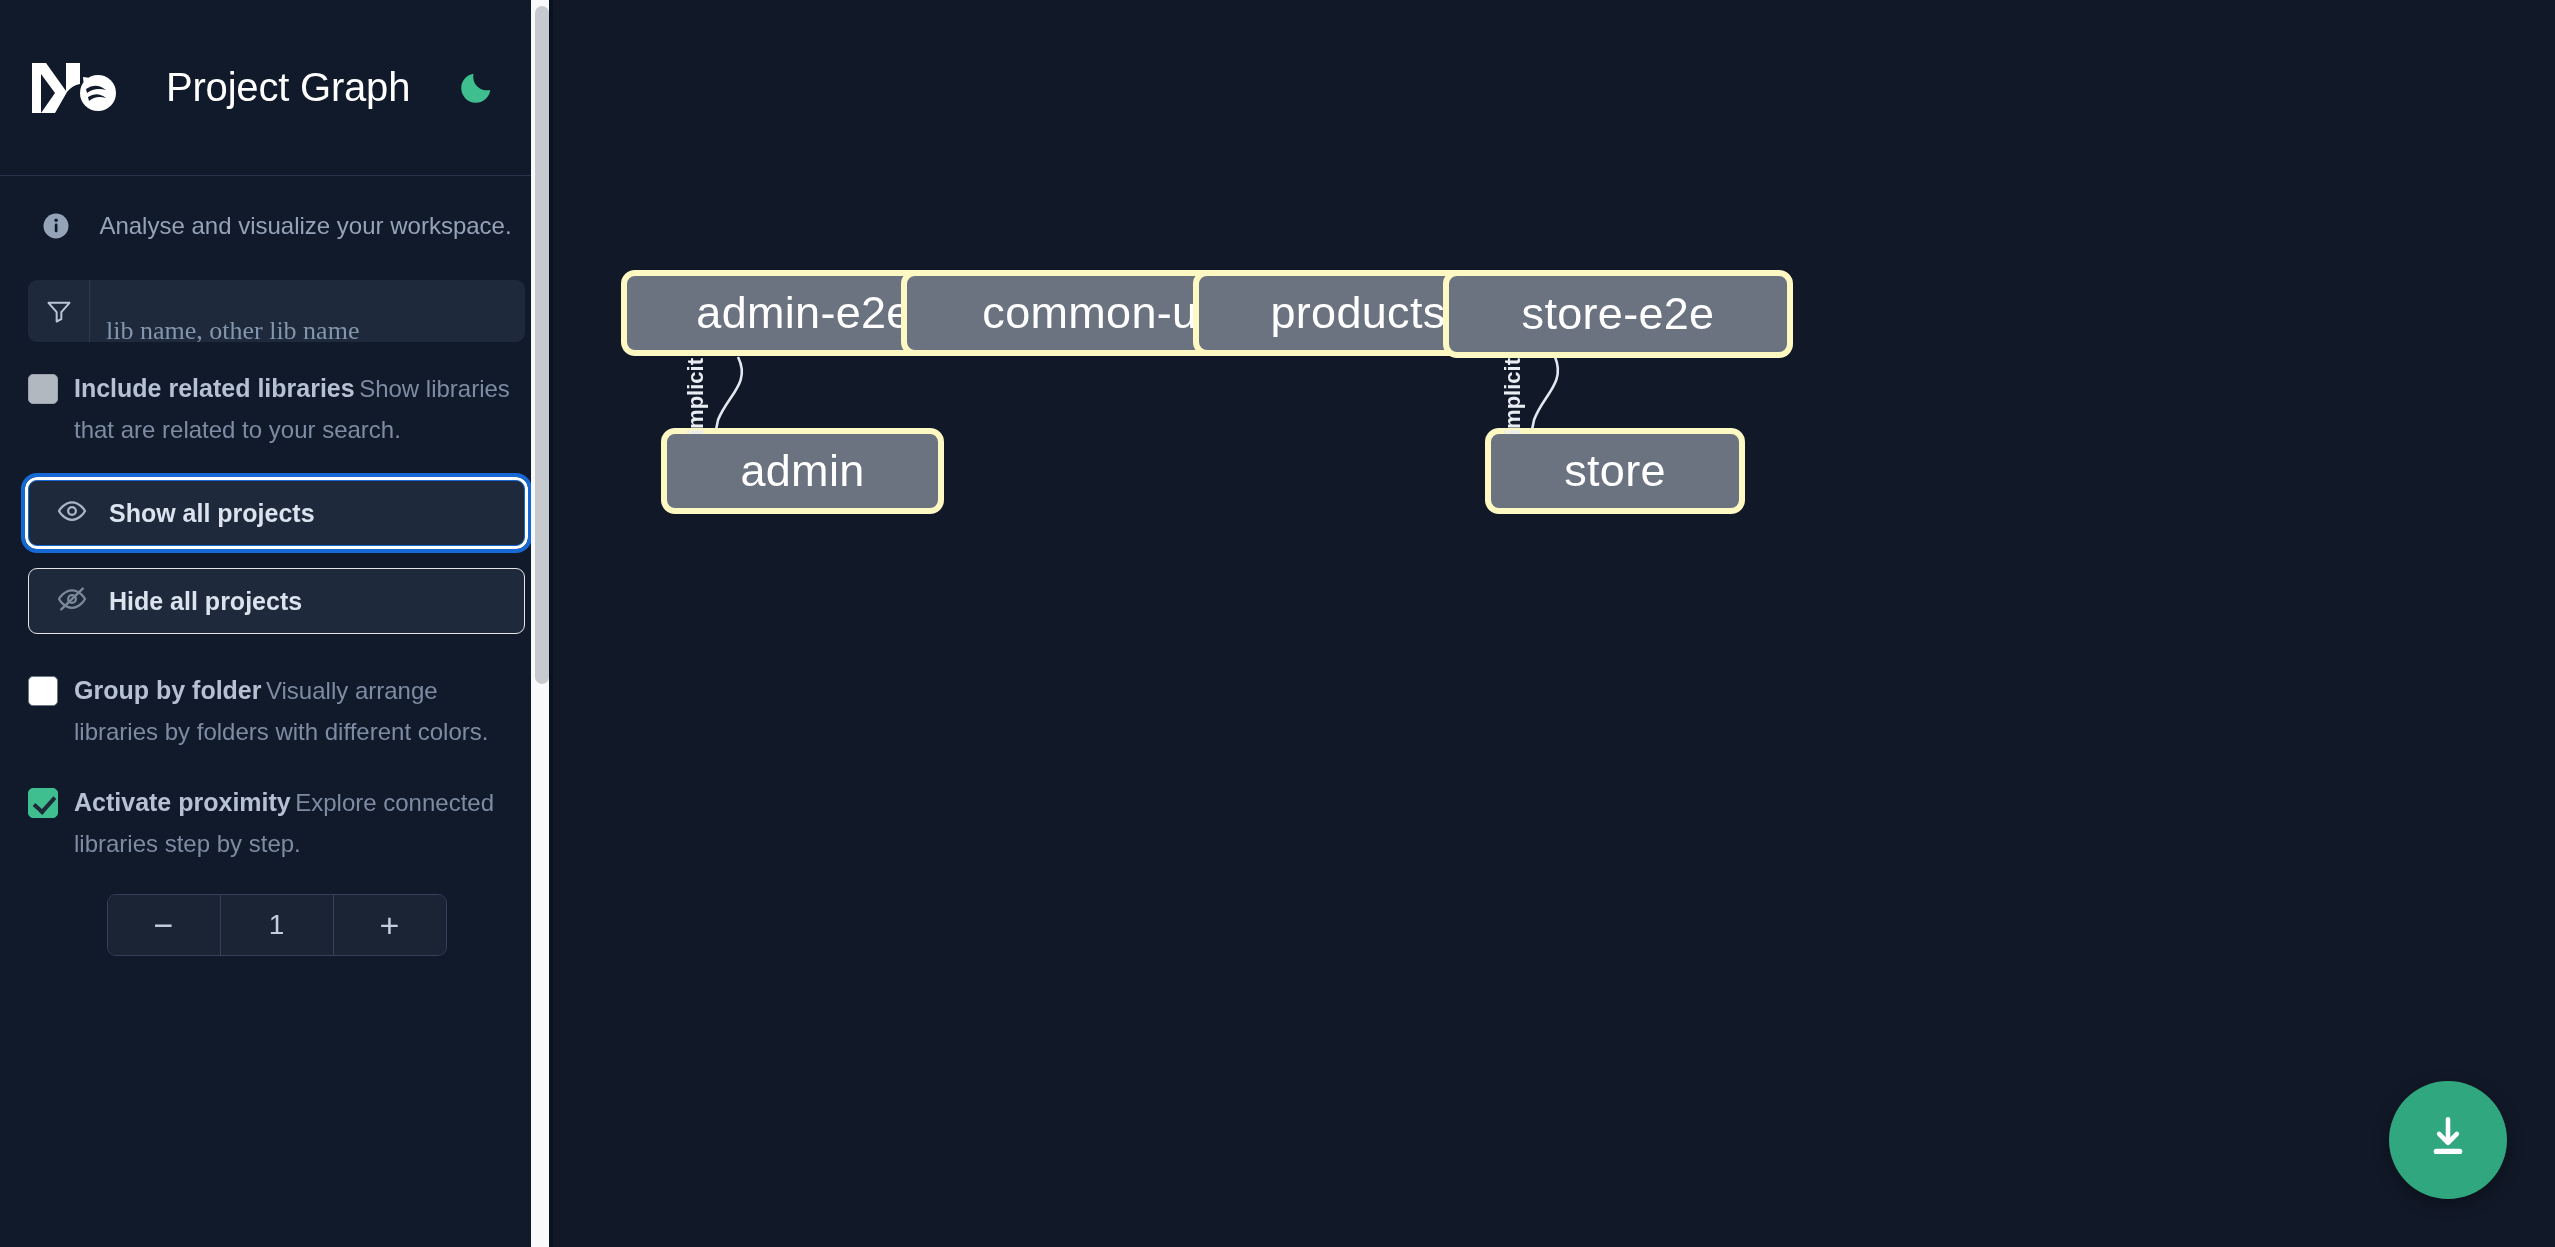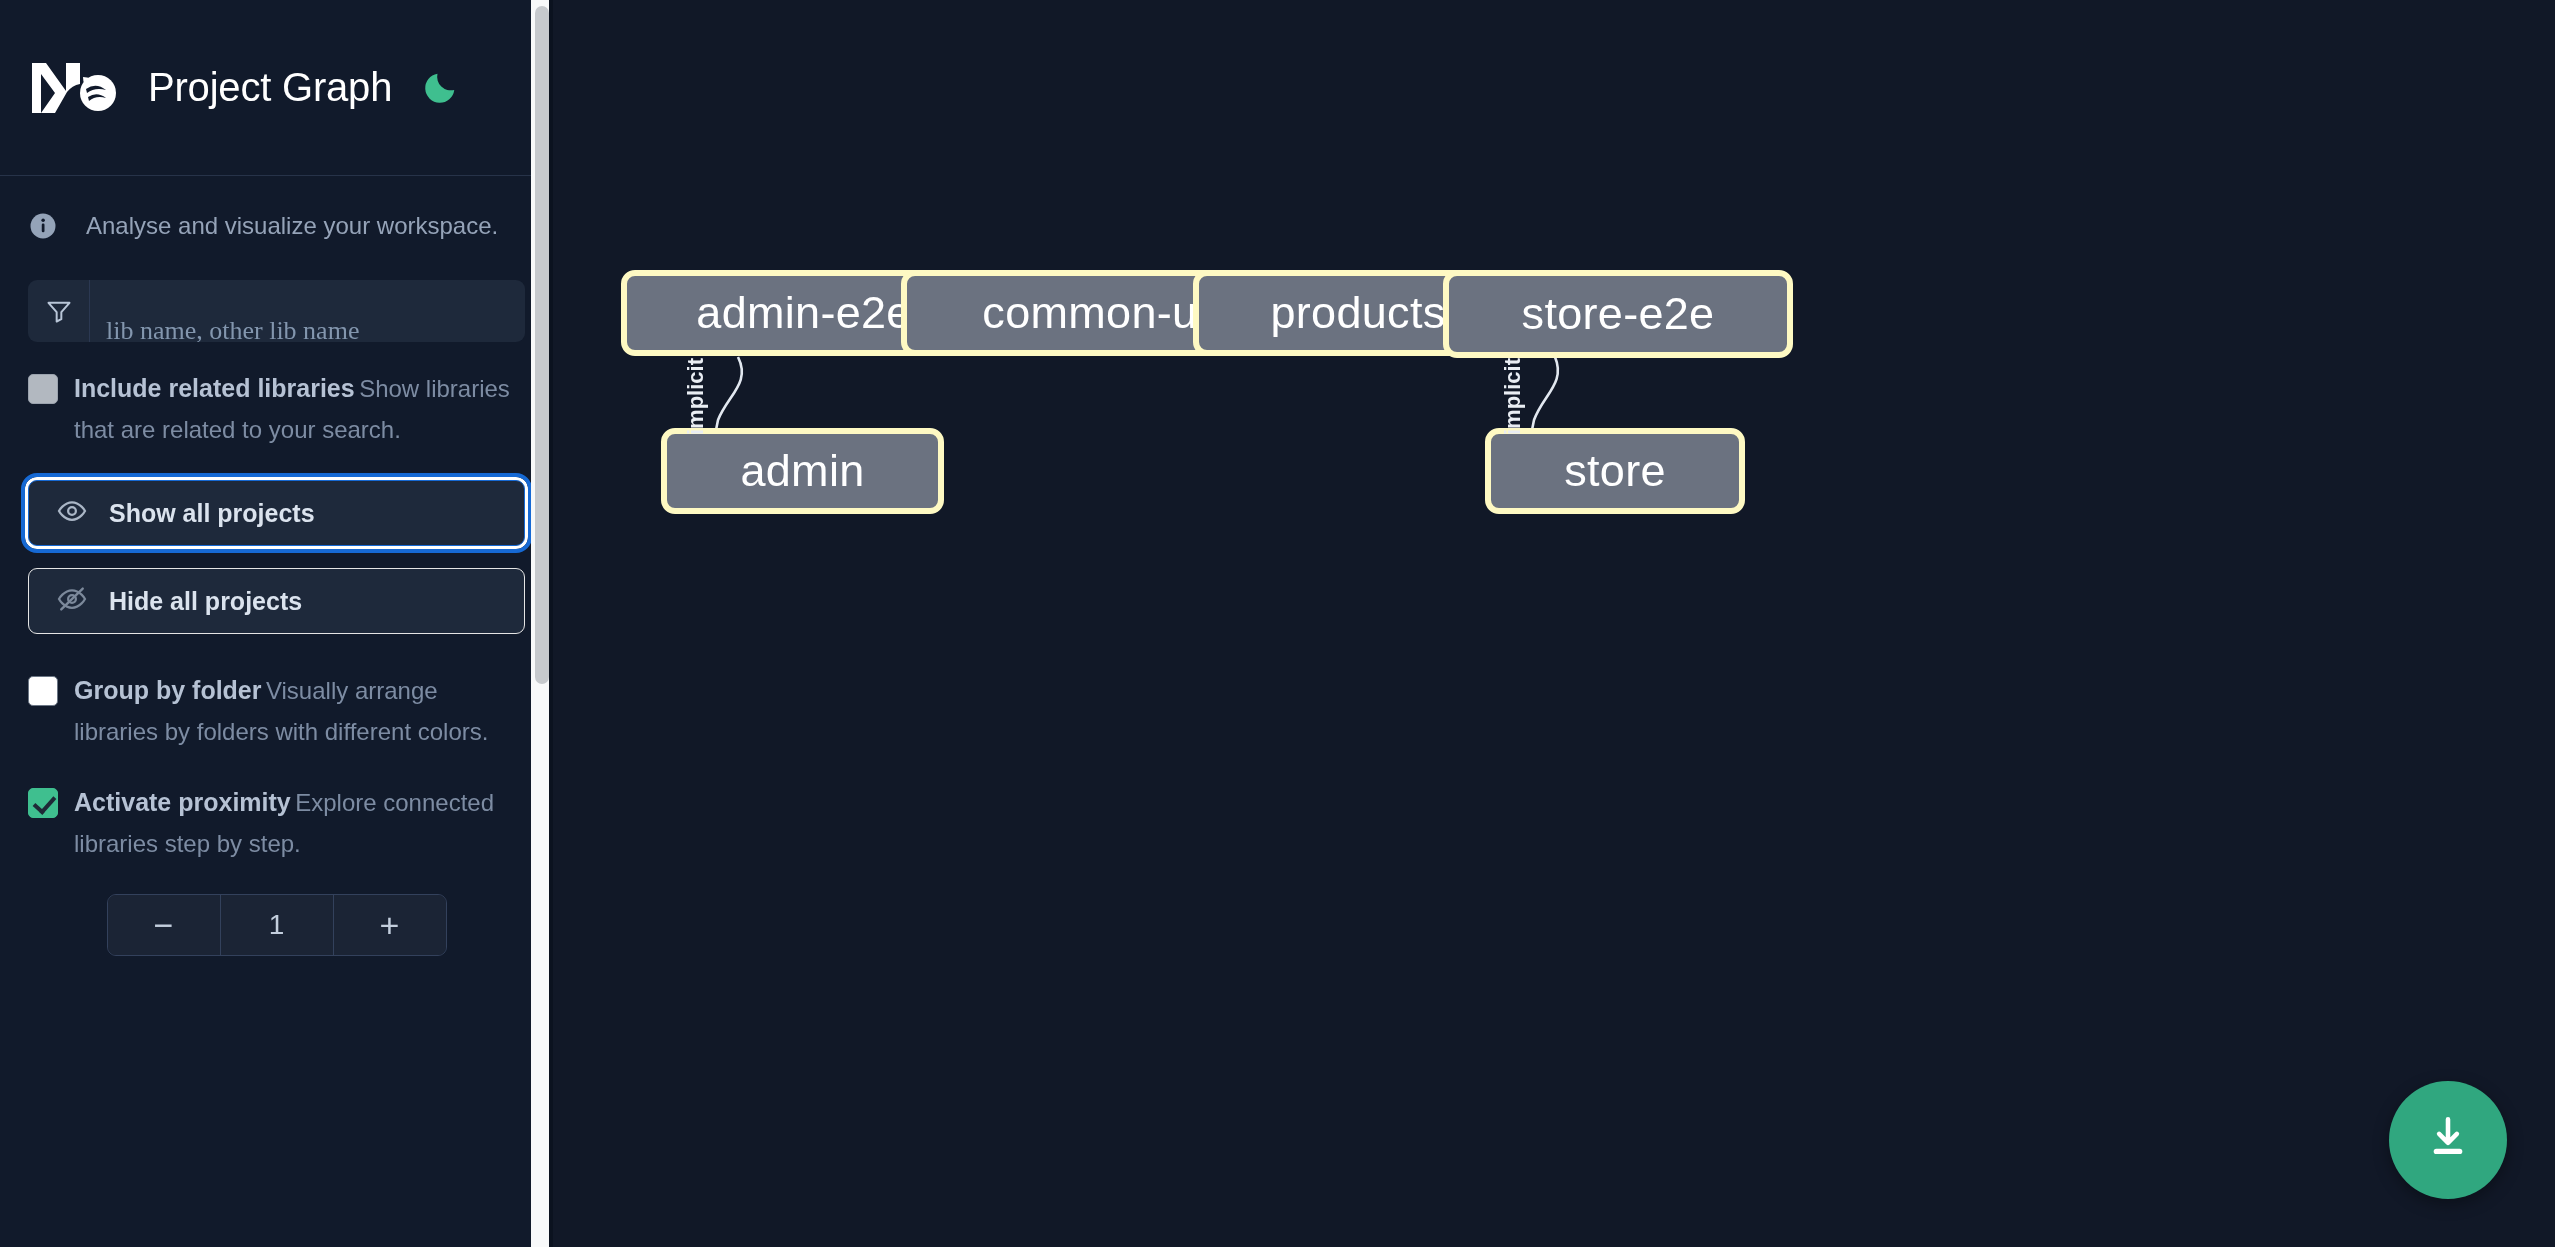--- a/index.html
+++ b/index.html
@@ -19,35 +19,36 @@
     flex: 0 0 553px;
     overflow: hidden;
   }
   .sidebar-inner { width: 553px; }
 
   .header {
     height: 176px;
     display: flex; align-items: center;
     padding-left: 28px;
     border-bottom: 1px solid #273349;
+    gap: 18px;
   }
   .nx-logo { width: 96px; height: 58px; margin-right: 24px; flex: 0 0 auto; }
   .app-title {
     color: #ffffff; font-size: 40px; font-weight: 400;
     letter-spacing: -0.2px; white-space: nowrap;
   }
   .moon-btn {
     margin-left: 26px; width: 44px; height: 44px;
     display: flex; align-items: center; justify-content: center;
     cursor: pointer;
   }
 
   .tagline-row {
     display: flex; align-items: center; gap: 28px;
-    padding: 0 28px; height: 100px;
+    padding: 0 28px; height: 100px; justify-content: center;
   }
   .info-icon { width: 30px; height: 30px; flex: 0 0 auto; }
   .tagline {
     color: #95a3b8; font-size: 24px; font-weight: 400; white-space: nowrap;
   }
 
   
   .search-wrap {
     margin: 4px 28px 0 28px;
     height: 62px;

